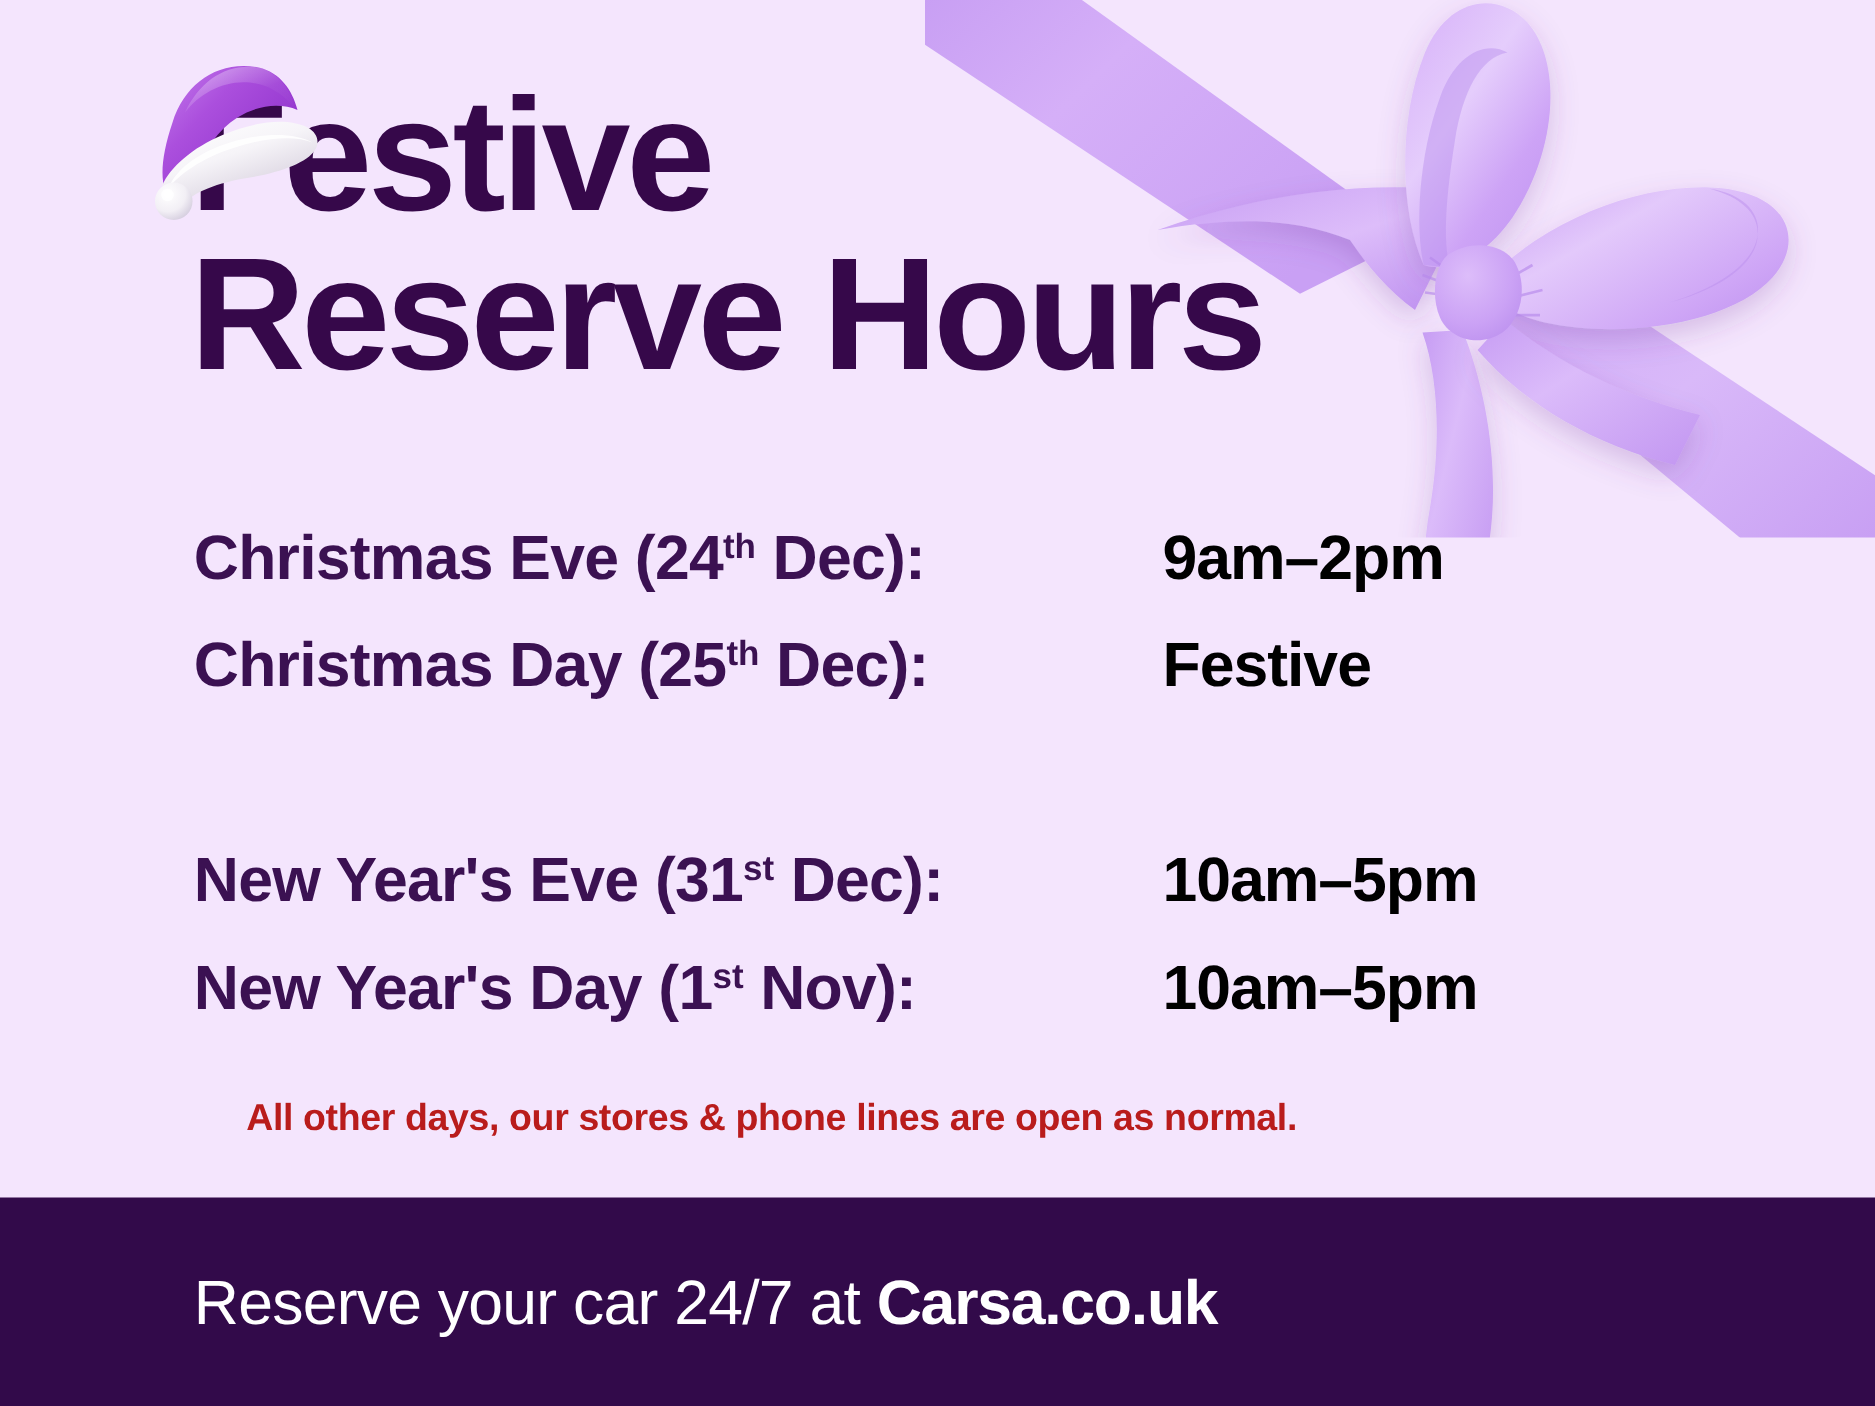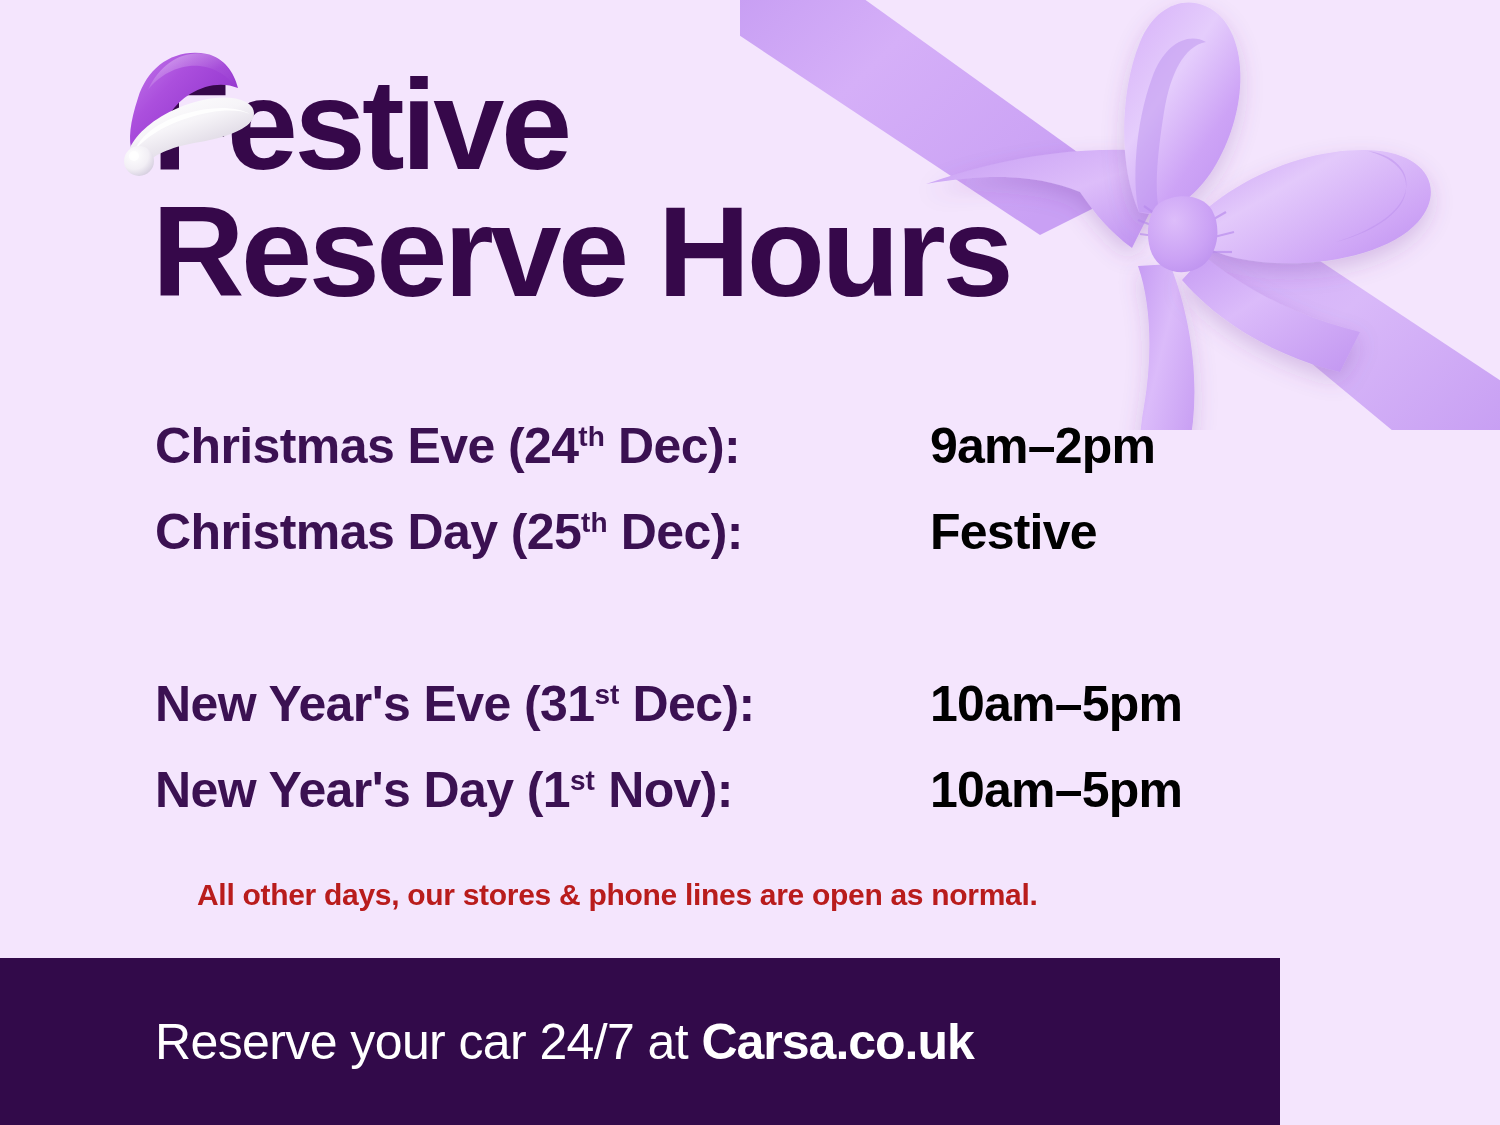--- a/index.html
+++ b/index.html
@@ -101,21 +101,21 @@
     letter-spacing:-0.3px;
     white-space:nowrap;
     margin-left:42px;
   }
 
   
   #footer-banner {
     position:absolute;
     left:0;
     top:958px;
-    width:1280px;
+    width:1500px;
     height:167px;
     background:#320a4a;
     display:flex;
     align-items:center;
   }
   #footer-text {
     margin-left:155px;
     color:#ffffff;
     font-size:50px;
     font-weight:400;

